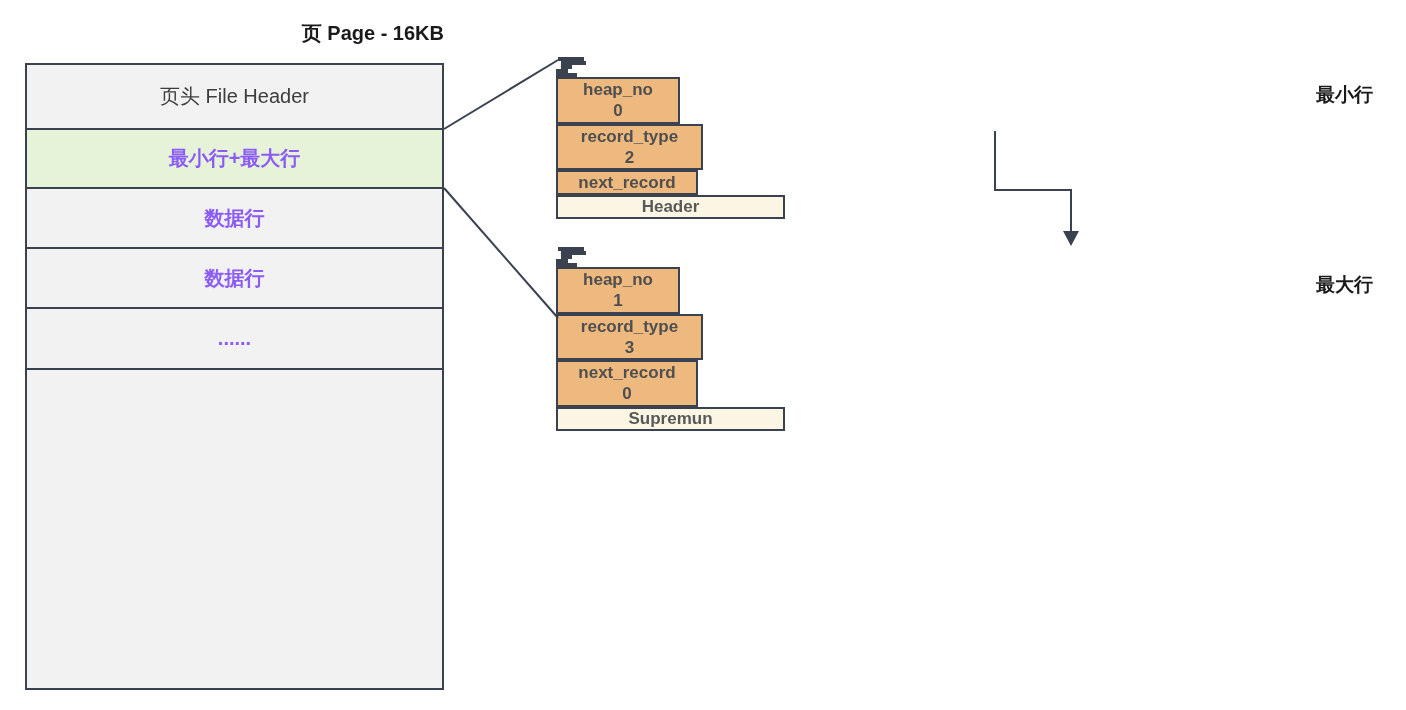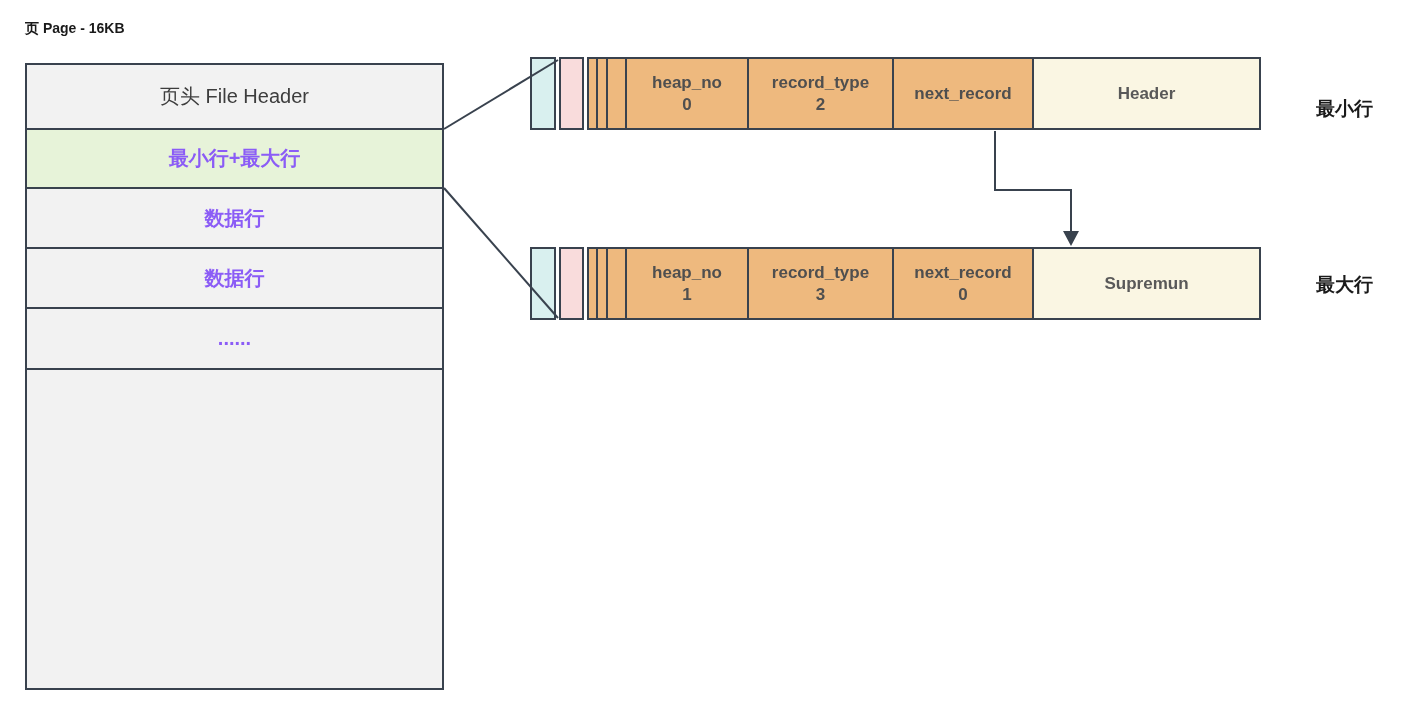--- a/index.html
+++ b/index.html
@@ -18,21 +18,21 @@
   html,body{background:var(--background);}
   body{
     font-family:"Liberation Sans","DejaVu Sans",sans-serif;
     width:1406px;height:710px;position:relative;overflow:hidden;
   }
   .canvas{position:absolute;left:0;top:0;width:1406px;height:710px;}
 
   
   .page-title{
     position:absolute;left:25px;top:20px;width:419px;
-    text-align:left;font-size:14px;font-weight:700;color:var(--label-text);
+    text-align:right;font-size:20px;font-weight:700;color:var(--label-text);
   }
 
   
   .page-stack{
     position:absolute;left:25px;top:63px;width:419px;height:627px;
     border:2px solid var(--border);background:var(--section-gray);
     display:flex;flex-direction:column;
   }
   .section{
     border-bottom:2px solid var(--border);
@@ -41,21 +41,21 @@
     font-size:20px;color:#3d3d3d;
   }
   .section:last-child{border-bottom:none;}
   .section.green{background:var(--section-green);}
   .section.bold{font-weight:700;color:#8b5cf6;}
   .s1{height:65px;} .s2{height:59px;} .s3{height:60px;} .s4{height:60px;}
   .s5{height:61px;} .s6{height:258px;} .s7{height:60px;}
 
   
   .record-row{
-    position:absolute;left:530px;height:73px;display:flex;align-items:stretch;
+    position:absolute;left:558px;height:73px;display:flex;align-items:stretch;flex-direction:column;
   }
   .row-infimum{top:57px;}
   .row-supremum{top:247px;}
   .cell{
     border:2px solid var(--border);height:73px;
     display:flex;flex-direction:column;align-items:center;justify-content:center;
   }
   .cell-blue{width:26px;background:var(--cell-blue);}
   .cell-pink{width:25px;background:var(--cell-pink);margin-left:3px;}
   .strip{background:var(--cell-orange);}
@@ -73,21 +73,21 @@
   .name-cell{
     width:229px;margin-left:-2px;background:var(--cell-cream);
     font-size:17px;font-weight:700;color:#595959;
   }
   .field span:empty{display:none;}
 
   .side-label{
     position:absolute;left:1316px;width:90px;text-align:left;
     font-size:19px;font-weight:700;color:var(--label-text);
   }
-  .side-label-min{top:96px;}
+  .side-label-min{top:82px;}
   .side-label-max{top:272px;}
 
   
   svg.overlay{position:absolute;left:0;top:0;width:1406px;height:710px;pointer-events:none;}
 </style>
 </head>
 <body>
 
 <div class="canvas">
 

